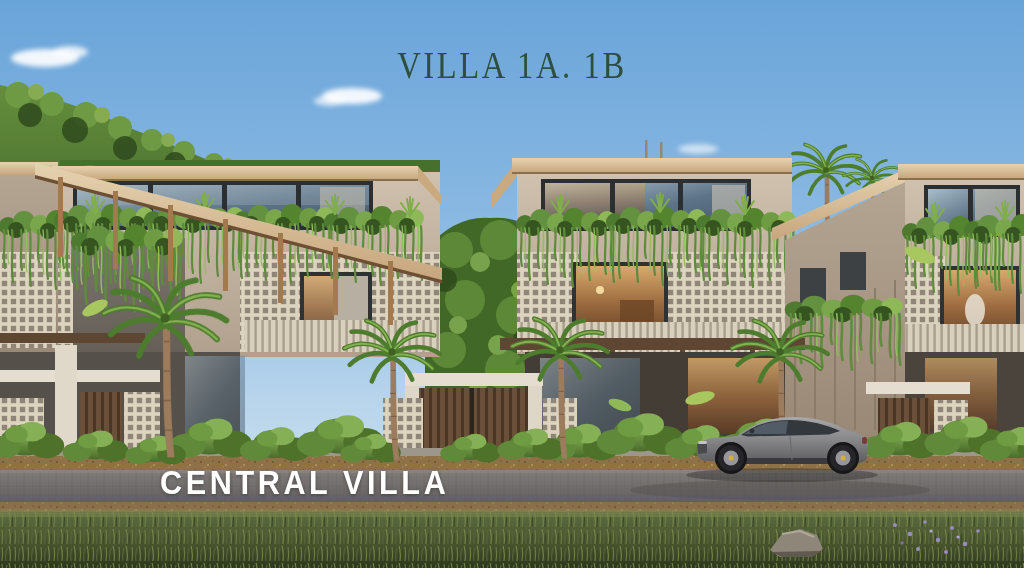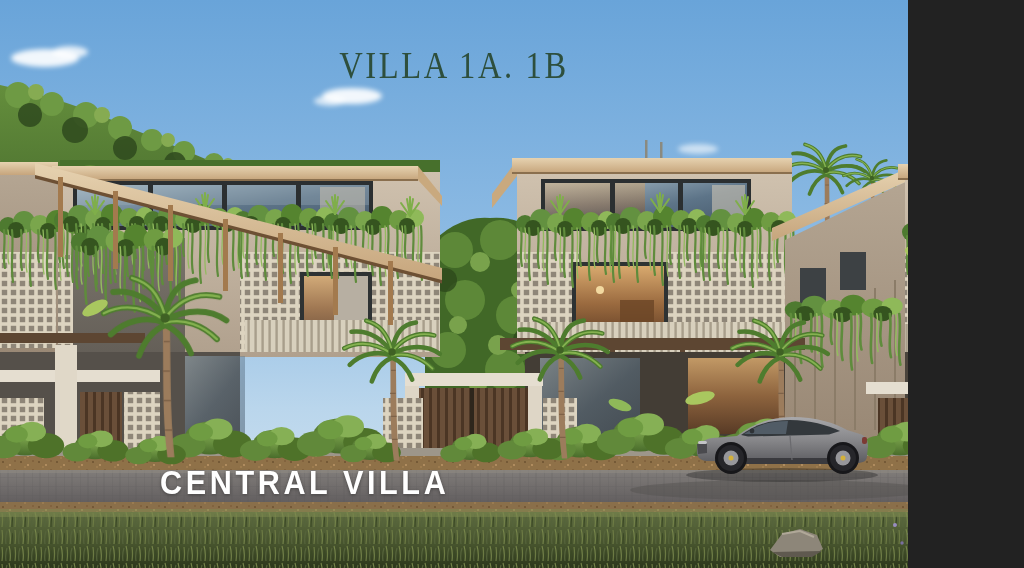--- a/index.html
+++ b/index.html
@@ -1,16 +1,16 @@
 <!DOCTYPE html>
 <html><head>
 <meta charset="utf-8">
 <style>
   html,body{margin:0;padding:0;background:#222;}
-  .stage{position:relative;width:908px;height:568px;overflow:hidden;
+  .stage{position:relative;width:1024px;height:568px;overflow:hidden;
          font-family:"Liberation Sans",sans-serif;background:#9ec6e6;}
   .stage svg{position:absolute;inset:0;display:block;}
   .title{position:absolute;top:44px;left:50%;transform:translateX(-50%) scaleX(.88);
          transform-origin:center;font-family:"Liberation Serif",serif;font-weight:400;
          font-size:37px;letter-spacing:3px;white-space:nowrap;}
   .caption{position:absolute;top:463px;left:160px;transform:scaleX(.9);transform-origin:left;
          font-family:"Liberation Sans",sans-serif;font-weight:700;font-size:34px;
          letter-spacing:4px;white-space:nowrap;text-shadow:0 1px 4px rgba(0,0,0,.35);}
 </style>
 </head>

